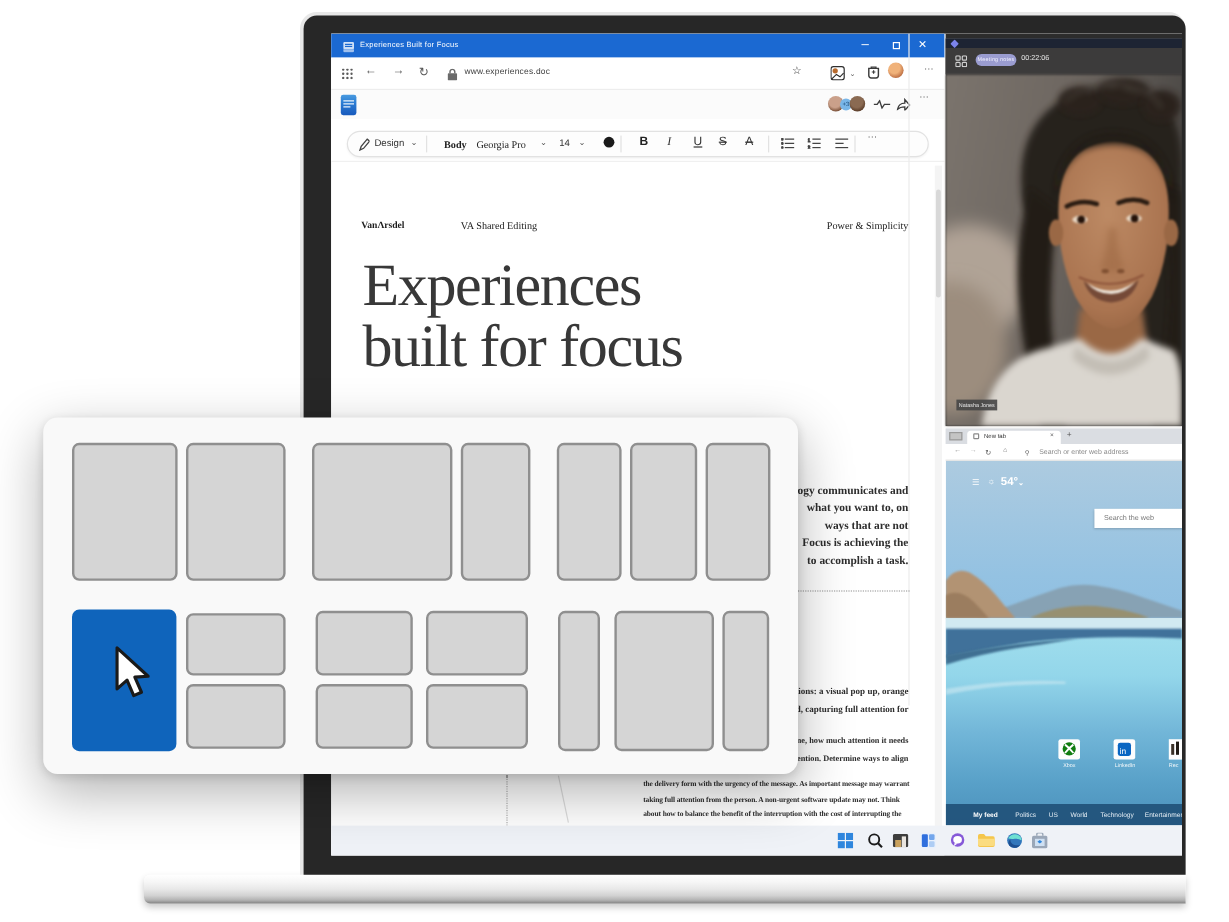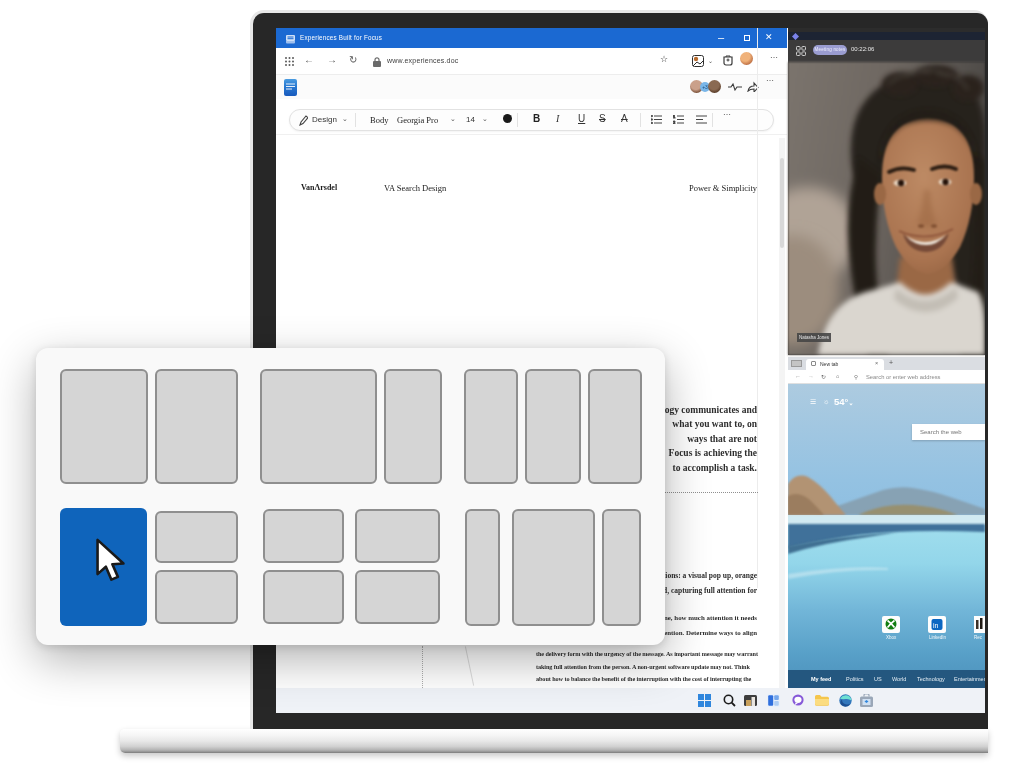--- a/index.html
+++ b/index.html
@@ -118,21 +118,21 @@
         <div class="pill"></div>
             <span class="abs" style="left:85px;top:14px;width:1px;height:14px;background:#e2e2e2"></span>
             <span class="abs" style="left:247px;top:14px;width:1px;height:14px;background:#e2e2e2"></span>
             <span class="abs" style="left:370px;top:14px;width:1px;height:14px;background:#e2e2e2"></span>
             <span class="abs" style="left:442px;top:14px;width:1px;height:14px;background:#e2e2e2"></span>
         <svg class="abs" style="left:29px;top:16px" width="9" height="11" viewBox="0 0 9 11">
               <path d="M1 10 l1-3 5-6 2 1.6 -5 6 -3 1.4z" fill="none" stroke="#444" stroke-width="1.1"></path>
             </svg>
         <span class="abs" style="left:42px;top:16px;font-size:8px;color:#333">Design</span>
         <span class="abs" style="left:72px;top:16px;font-size:7px;color:#555">⌄</span>
-        <span class="abs" style="left:100px;top:16px;font-size:8.5px;color:#222;font-family:'Liberation Serif',serif;font-weight:normal">Body</span>
+        <span class="abs" style="left:100px;top:16px;font-size:8.5px;color:#222;font-family:'Liberation Serif',serif;font-weight:bold">Body</span>
         <span class="abs" style="left:127px;top:16px;font-size:8.5px;color:#222;font-family:'Liberation Serif',serif;font-weight:normal">Georgia Pro</span>
         <span class="abs" style="left:180px;top:16px;font-size:7px;color:#555">⌄</span>
         <span class="abs" style="left:196px;top:16px;font-size:8px;color:#333">14</span>
         <span class="abs" style="left:212px;top:16px;font-size:7px;color:#555">⌄</span>
         <span class="abs" style="left:233px;top:15px;width:9px;height:9px;border-radius:50%;background:#1a1a1a"></span>
         <span class="abs" style="left:263px;top:14px;font-size:10px;font-weight:bold;color:#222">B</span>
         <span class="abs" style="left:286px;top:14px;font-size:10px;font-style:italic;color:#333;font-family:'Liberation Serif',serif">I</span>
         <span class="abs" style="left:308px;top:14px;font-size:10px;text-decoration:underline;color:#333">U</span>
         <span class="abs" style="left:329px;top:14px;font-size:10px;text-decoration:line-through;color:#333">S</span>
         <span class="abs" style="left:351px;top:14px;font-size:10px;color:#333;text-decoration:line-through">A</span>
@@ -148,22 +148,23 @@
               <text x="0" y="9" font-size="4" fill="#444">2</text>
             </svg>
         <svg class="abs" style="left:426px;top:16px" width="11" height="9" viewBox="0 0 11 9" stroke="#444">
               <path d="M0 1 h11 M0 4.5 h7 M0 8 h11"></path>
             </svg>
         <span class="abs" style="left:453px;top:11px;font-size:8px;color:#555">⋯</span>
       </div>
       <div id="doc" class="abs" style="left:0;top:0;width:517px;height:685px">
         <div class="abs" style="left:487px;top:0;width:1px;height:560px;background:#ececec"></div>
         <span class="abs" style="left:31px;top:155px;font-size:8px;font-weight:bold;color:#1c1c1c;font-family:'Liberation Serif',serif">VanΛrsdel</span>
-        <span class="abs" style="left:114px;top:155px;font-size:8.5px;color:#222;font-family:'Liberation Serif',serif">VA Search Design</span>
+        <span class="abs" style="left:114px;top:155px;font-size:8.5px;color:#222;font-family:'Liberation Serif',serif">VA Shared Editing</span>
         <span class="abs" style="left:419px;top:155px;font-size:8.5px;color:#222;font-family:'Liberation Serif',serif">Power &amp; Simplicity</span>
+        <div class="abs" style="left:32px;top:184px;width:420px;font-family:'Liberation Serif',serif;font-size:50px;line-height:51px;color:#383838;letter-spacing:-1.1px">Experiences<br>built for focus</div>
         <div class="abs" style="left:200px;top:375px;width:287px;text-align:right;font-family:'Liberation Serif',serif;font-size:9.5px;font-weight:bold;line-height:14.4px;color:#2e2e2e">nology communicates and<br>what you want to, on<br>ways that are not<br>Focus is achieving the<br>to accomplish a task.</div>
         <div class="abs" style="left:340px;top:464px;width:148px;border-top:1.5px dotted #8f8f8f"></div>
             <div class="abs" style="left:152px;top:618px;width:1px;height:50px;border-left:1px dotted #adadad"></div>
             <div class="abs" style="left:199px;top:618px;width:1px;height:40px;background:#dcdcdc;transform:rotate(-12deg)"></div>
         <div class="abs" style="left:240px;top:541px;width:247px;text-align:right;font-family:'Liberation Serif',serif;font-size:7.5px;font-weight:bold;line-height:14.5px;color:#2e2e2e">tions: a visual pop up, orange<br>needed, capturing full attention for</div>
         <div class="abs" style="left:240px;top:583px;width:247px;text-align:right;font-family:'Liberation Serif',serif;font-size:6.9px;font-weight:bold;line-height:14.5px;color:#2e2e2e">ermine, how much attention it needs<br>attention. Determine ways to align</div>
         <div class="abs" style="left:266px;top:620px;width:221px;white-space:nowrap;font-family:'Liberation Serif',serif;font-size:6.2px;font-weight:bold;line-height:12.7px;letter-spacing:-0.08px;color:#2e2e2e">the delivery form with the urgency of the message. As important message may warrant<br>taking full attention from the person. A non-urgent software update may not. Think<br>about how to balance the benefit of the interruption with the cost of interrupting the</div>
       </div>
       <div class="abs" style="left:509px;top:110px;width:6px;height:570px;background:#f4f4f4"></div>
       <div class="abs" style="left:510px;top:130px;width:4px;height:90px;background:#d8d8d8;border-radius:2px"></div>

